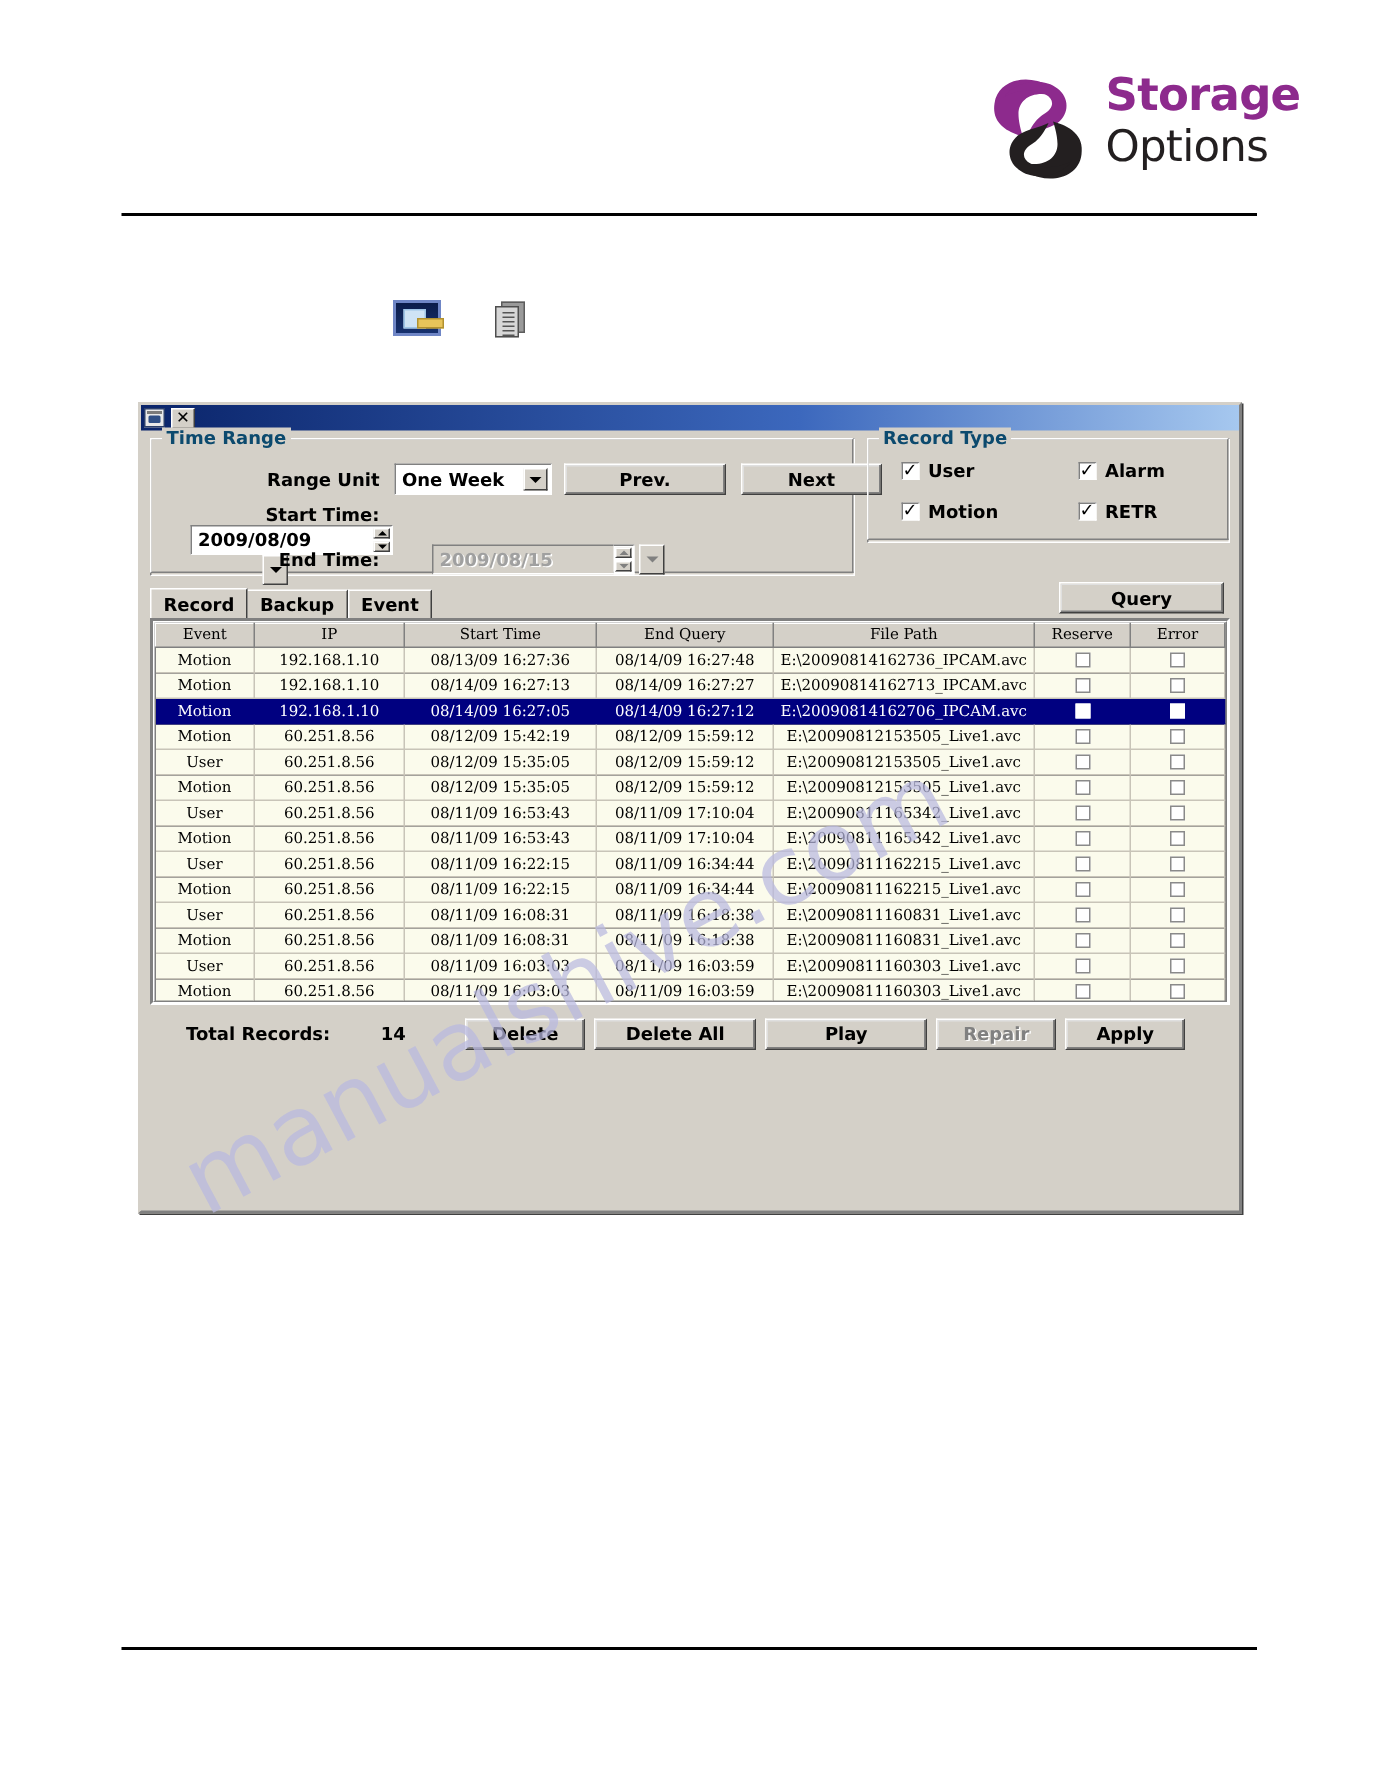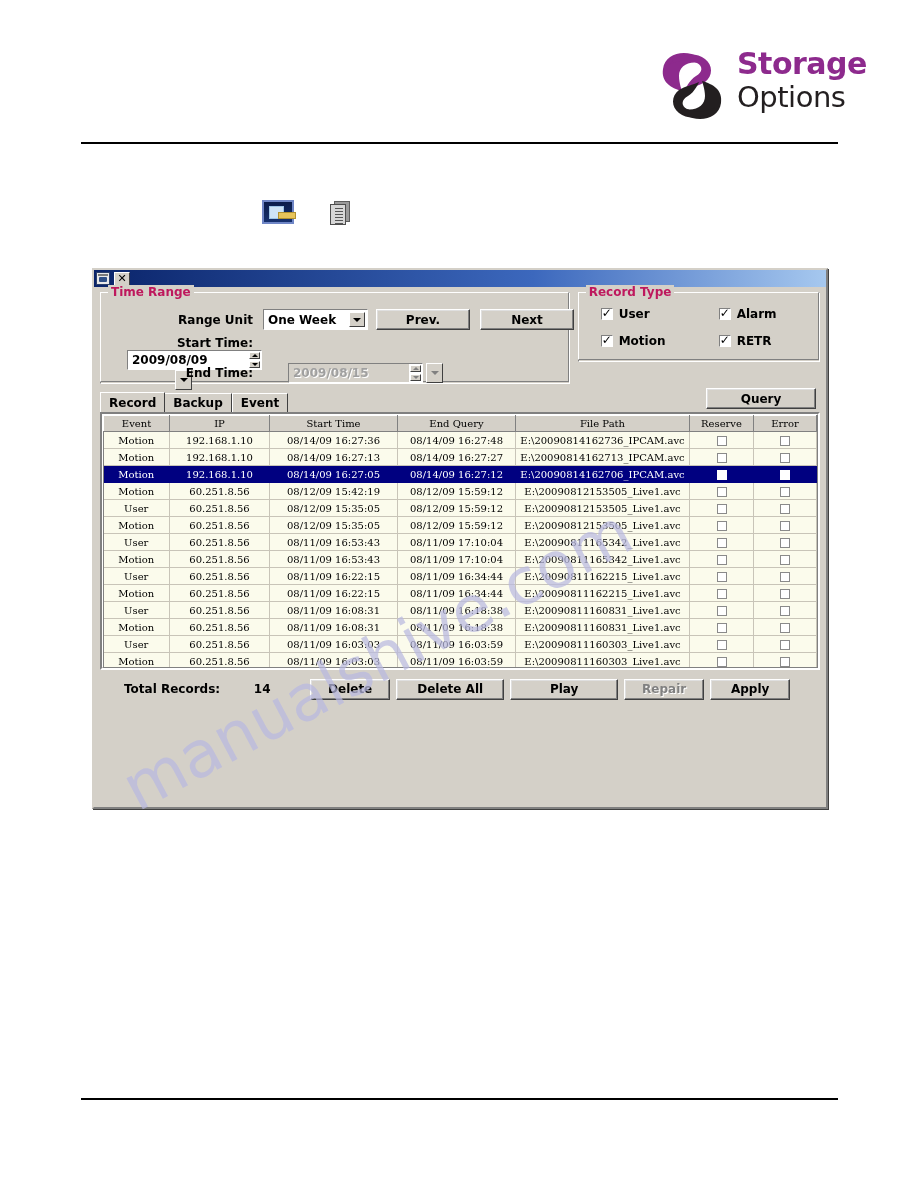--- a/index.html
+++ b/index.html
@@ -254,21 +254,21 @@
   }
   .gb-legend {
     position: absolute;
     top: -8px;
     left: 7px;
     background: #d4d0c8;
     padding: 0 3px;
     font-family: "DejaVu Sans", sans-serif;
     font-weight: bold;
     font-size: 12px;
-    color: #be185d;
+    color: #0c4a6e;
   }
 
   .top-row { display: flex; gap: 8px; }
   .gb-time { width: 471px; height: 92px; }
   .gb-type { width: 243px; height: 70px; }
 
   .lbl {
     font-family: "DejaVu Sans", sans-serif;
     font-weight: bold;
     font-size: 12px;
@@ -331,21 +331,21 @@
     font-size: 12px;
     color: #000;
     display: flex;
     align-items: center;
     justify-content: center;
     cursor: pointer;
     text-align: center;
   }
   .btn.disabled { color: #808080; text-shadow: 1px 1px 0 #ffffff; cursor: default; }
 
-  .btn-prev { width: 94px; height: 21px; margin-left: 8px; }
+  .btn-prev { width: 108px; height: 21px; margin-left: 8px; }
   .btn-next { width: 94px; height: 21px; margin-left: 10px; }
 
   .spin-field {
     display: flex;
     align-items: stretch;
     height: 20px;
     margin-left: 25px;
   }
   .spin-field .sf-text {
     width: 121px;
@@ -727,21 +727,21 @@
                 <th>End Query</th>
                 <th>File Path</th>
                 <th>Reserve</th>
                 <th>Error</th>
               </tr>
             </thead>
             <tbody id="grid-body">
                 <tr>
                   <td>Motion</td>
                   <td>192.168.1.10</td>
-                  <td>08/14/09 16:27:36</td>
+                  <td>08/13/09 16:27:36</td>
                   <td>08/14/09 16:27:48</td>
                   <td>E:\20090814162736_IPCAM.avc</td>
                   <td class="cell-check"><span class="cellbox"></span></td>
                   <td class="cell-check"><span class="cellbox"></span></td>
                 </tr>
                 <tr>
                   <td>Motion</td>
                   <td>192.168.1.10</td>
                   <td>08/14/09 16:27:13</td>
                   <td>08/14/09 16:27:27</td>

